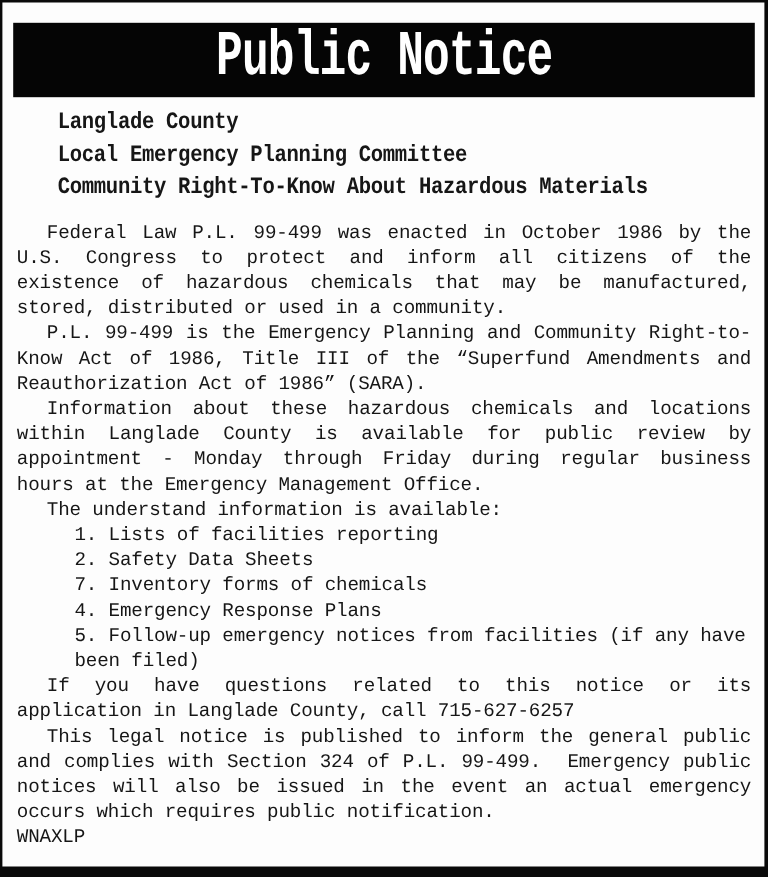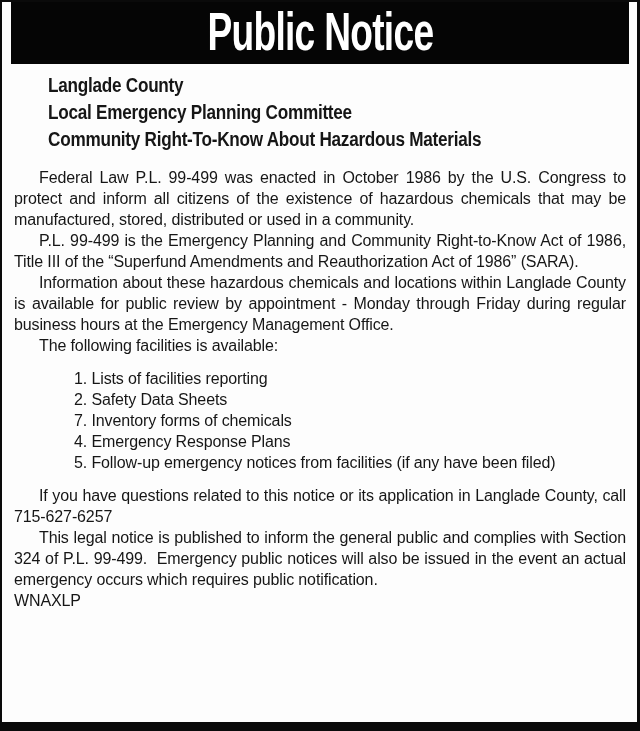--- a/index.html
+++ b/index.html
@@ -12,22 +12,23 @@
     font-family: "Liberation Sans", "DejaVu Sans", sans-serif;
     overflow: hidden;
   }
   .frame {
     position: absolute;
     inset: 0;
     box-sizing: border-box;
     border: 2px solid var(--frame, #0a0a0a);
     border-right-width: 3px;
     border-bottom-width: 9px;
-    padding: 0 8px 0 9px;
+    padding: 17px 8px 0 9px;
     overflow: hidden;
+    font-family: Liberation Mono, monospace;
   }
   .banner {
     height: 62px;
     background: var(--banner-bg, #050505);
     display: flex;
     align-items: center;
     justify-content: center;
   }
   .banner-title {
     color: var(--banner-fg, #ffffff);
@@ -52,21 +53,21 @@
   }
   .body {
     margin-top: 14px;
     padding: 0 3px 0 3px;
     font-size: 16px;
     line-height: 21px;
     letter-spacing: -0.12px;
     text-align: justify;
   }
   .body p { margin: 0; text-indent: 25px; }
-  .list { margin: 12px; }
+  .list { margin: 0; }
   .list-item { padding-left: 48px; text-align: left; }
   .tagline {
     padding-right: 22px;
     text-indent: 0;
   }
 </style>
 </head>
 <body>
 
 <div class="page">
@@ -79,21 +80,21 @@
     <div class="headings">
       <div class="heading-line">Langlade County</div>
       <div class="heading-line">Local Emergency Planning Committee</div>
       <div class="heading-line">Community Right-To-Know About Hazardous Materials</div>
     </div>
 
     <div class="body">
       <p>Federal Law P.L. 99-499 was enacted in October 1986 by the U.S. Congress to protect and inform all citizens of the existence of hazardous chemicals that may be manufactured, stored, distributed or used in a community.</p>
       <p>P.L. 99-499 is the Emergency Planning and Community Right-to-Know Act of 1986, Title III of the “Superfund Amendments and Reauthorization Act of 1986” (SARA).</p>
       <p>Information about these hazardous chemicals and locations within Langlade County is available for public review by appointment - Monday through Friday during regular business hours at the Emergency Management Office.</p>
-      <p>The following facilities is available:</p>
+      <p>The understand information is available:</p>
 
       <div class="list">
         <div class="list-item">1. Lists of facilities reporting</div>
         <div class="list-item">2. Safety Data Sheets</div>
         <div class="list-item">7. Inventory forms of chemicals</div>
         <div class="list-item">4. Emergency Response Plans</div>
         <div class="list-item">5. Follow-up emergency notices from facilities (if any have been filed)</div>
       </div>
 
       <p>If you have questions related to this notice or its application in Langlade County, call 715-627-6257</p>

